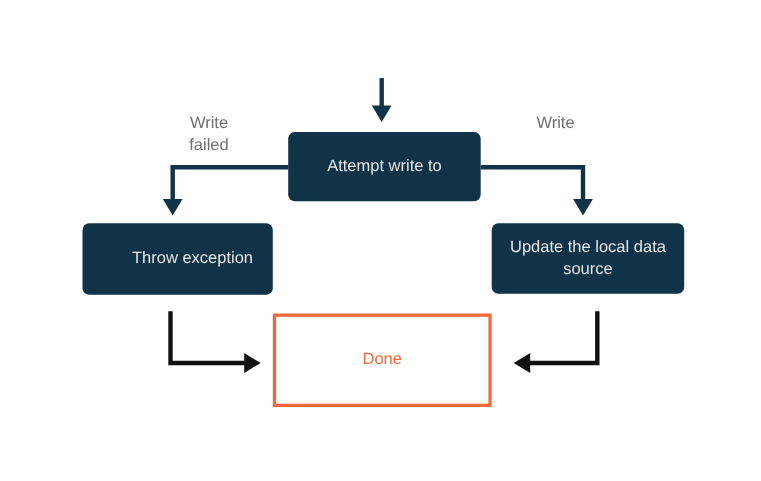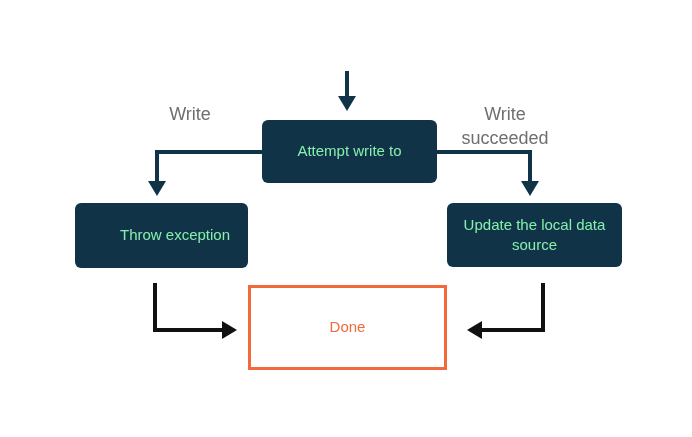--- a/index.html
+++ b/index.html
@@ -37,42 +37,42 @@
   .node-start {
     left: 261px; top: 33px;
     width: 172px; height: 30px;
     background: #3ed98b;
     color: #ffffff;
     border-radius: 4px;
     font-size: 14px;
   }
   .node-dark {
     background: #113348;
-    color: #86efac;
+    color: #e5e5e5;
     border-radius: 6px;
     font-size: 15px;
   }
   .node-attempt { left: 262px; top: 120px; width: 175px; height: 63px; }
   .node-throw   { left: 75px;  top: 203px; width: 173px; height: 65px; padding-left: 27px; }
   .node-update  { left: 447px; top: 203px; width: 175px; height: 64px; }
   .node-done {
     left: 248px; top: 285px;
     width: 199px; height: 85px;
     background: #ffffff;
     border: 3px solid #f2693b;
     color: #f2693b;
     font-size: 15px;
     border-radius: 0;
   }
   .edge-label {
     position: absolute;
     width: 120px;
     text-align: center;
     color: #6f6f6f;
-    font-size: 18px;
+    font-size: 15px;
     line-height: 1.35;
   }
   .edge-label span { display: block; }
   .label-failed    { left: 130px; top: 102px; }
   .label-succeeded { left: 445px; top: 102px; }
 </style>
 </head>
 <body>
 
 <div class="stage">
@@ -105,25 +105,25 @@
     </g>
   </svg>
 
 
   <div class="node node-dark node-attempt">
     <span>Attempt write to</span>
   </div>
 
   <div class="edge-label label-failed">
     <span>Write</span>
+    <span>failed</span>
   </div>
 
   <div class="edge-label label-succeeded">
     <span>Write</span>
-    <span>succeeded</span>
   </div>
 
   <div class="node node-dark node-throw">
     <span>Throw exception</span>
   </div>
 
   <div class="node node-dark node-update">
     <span>Update the local data</span>
     <span>source</span>
   </div>

